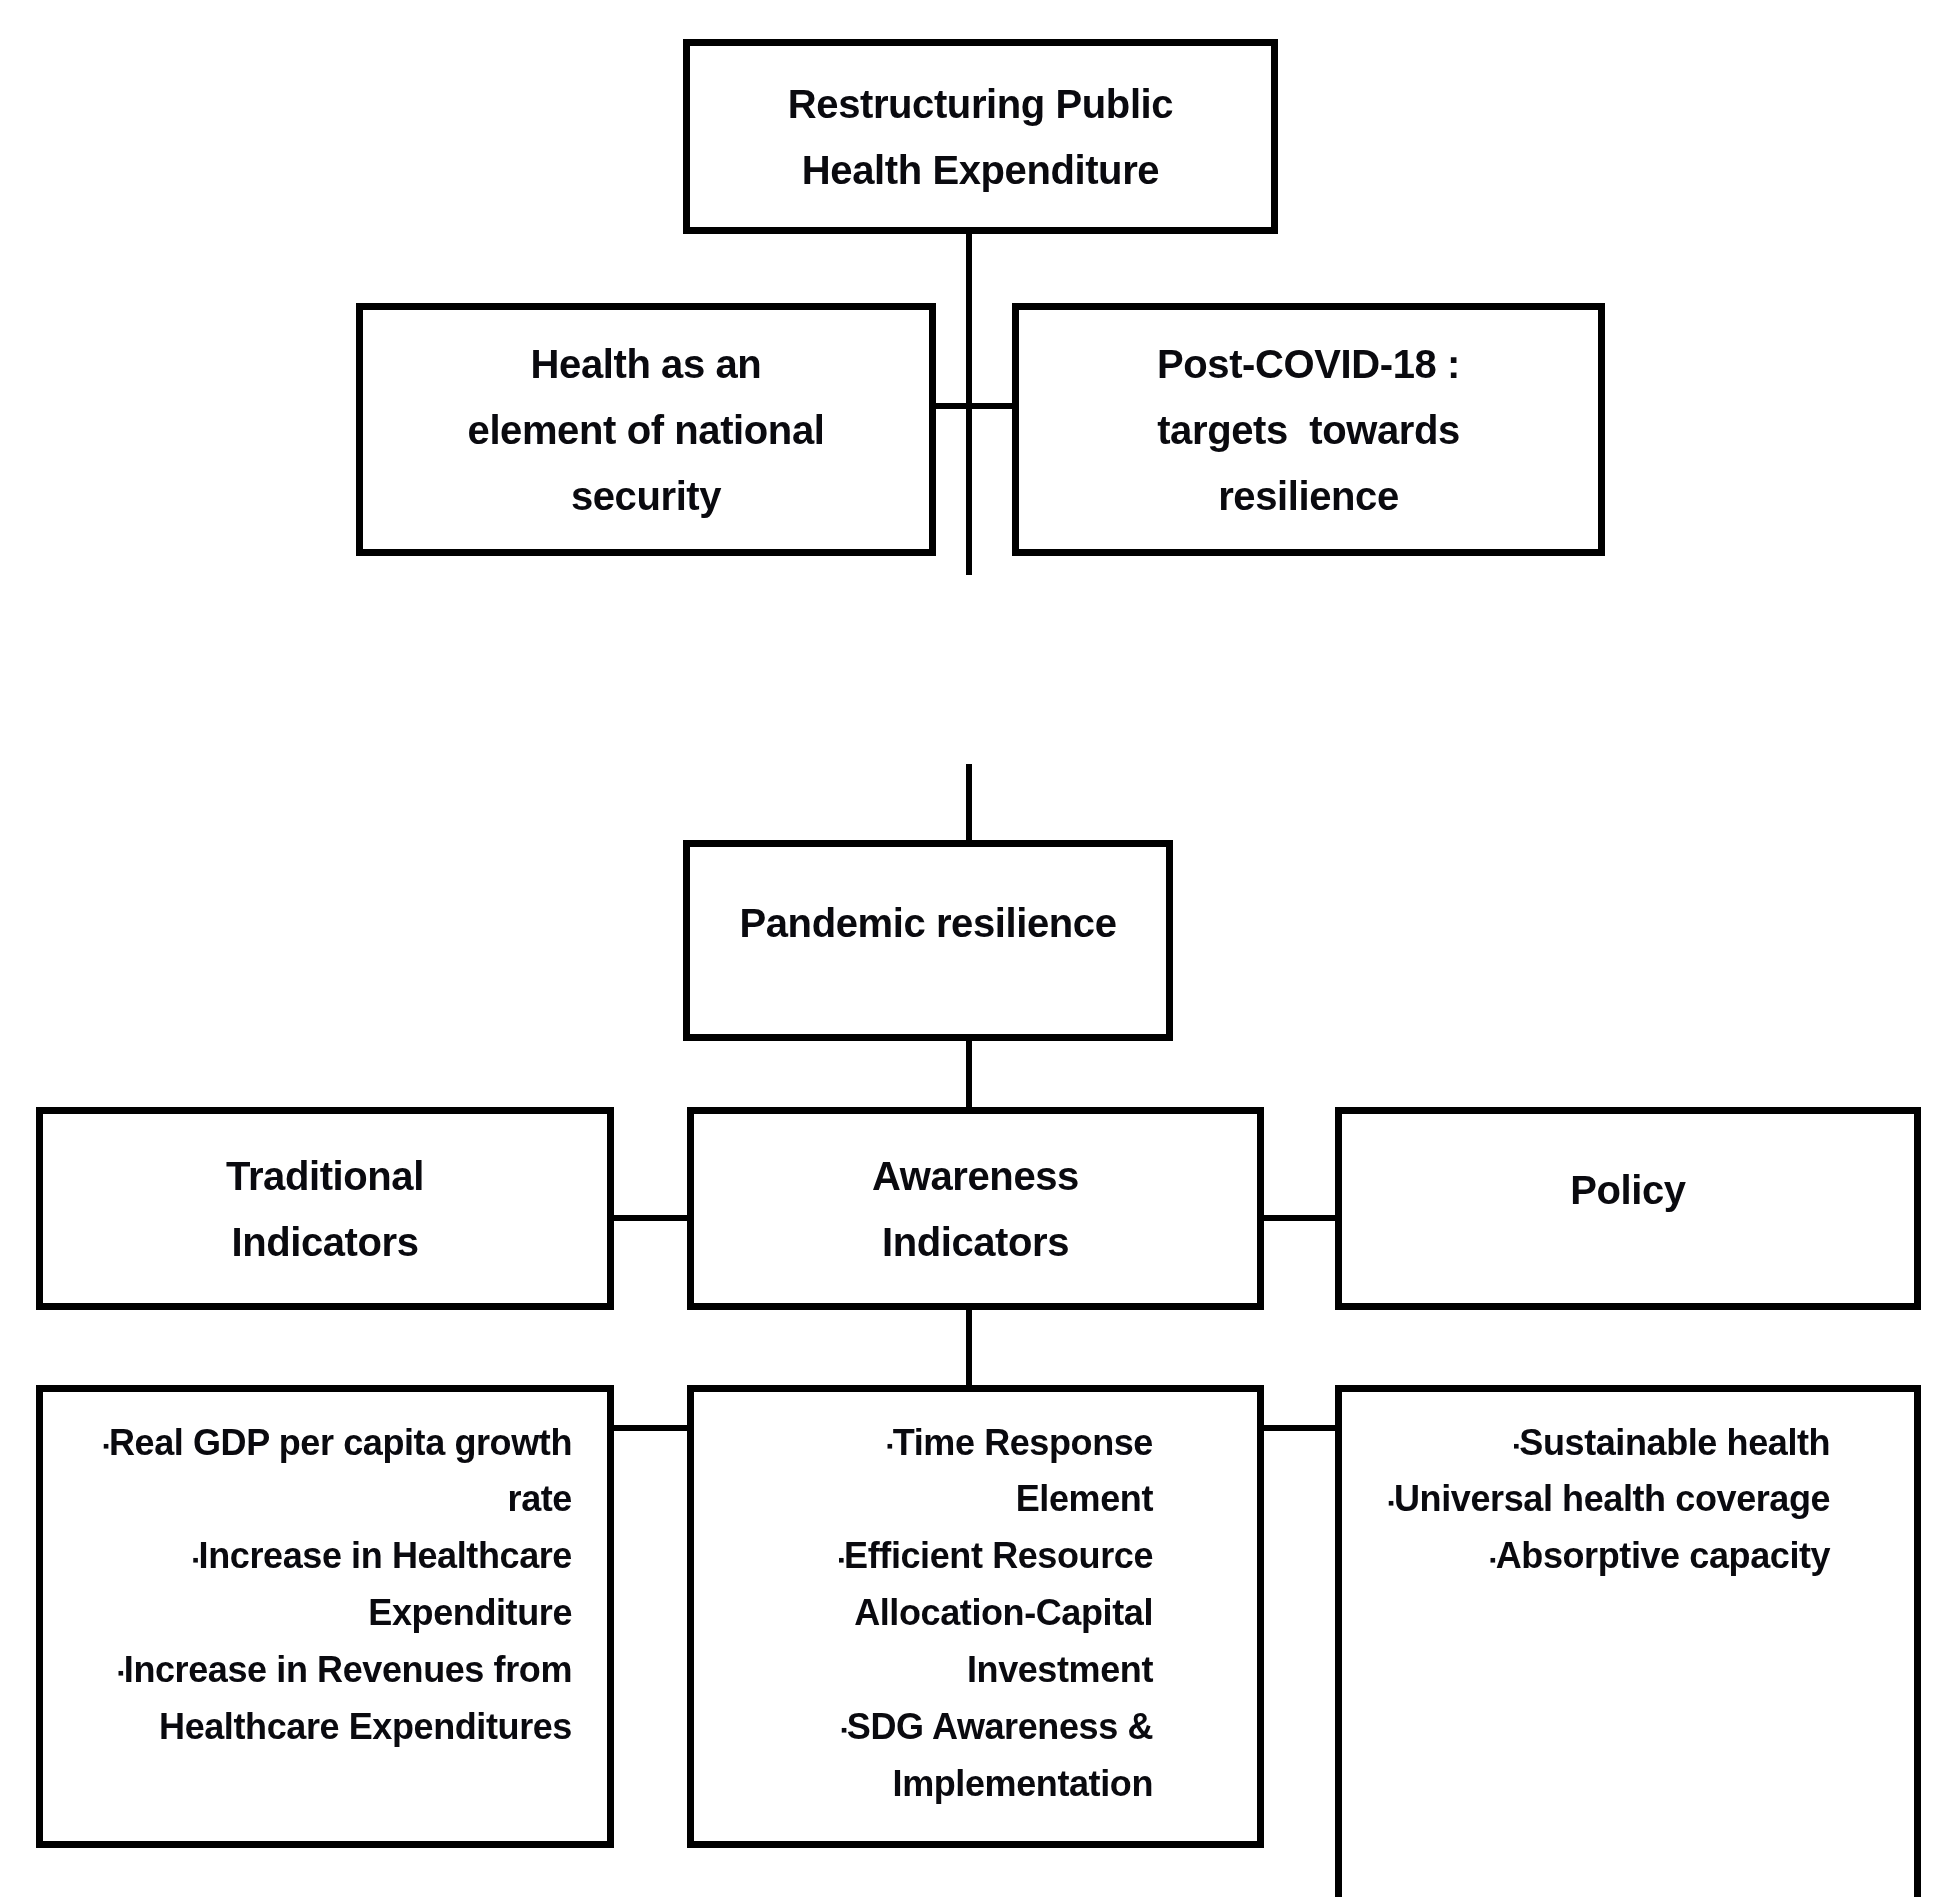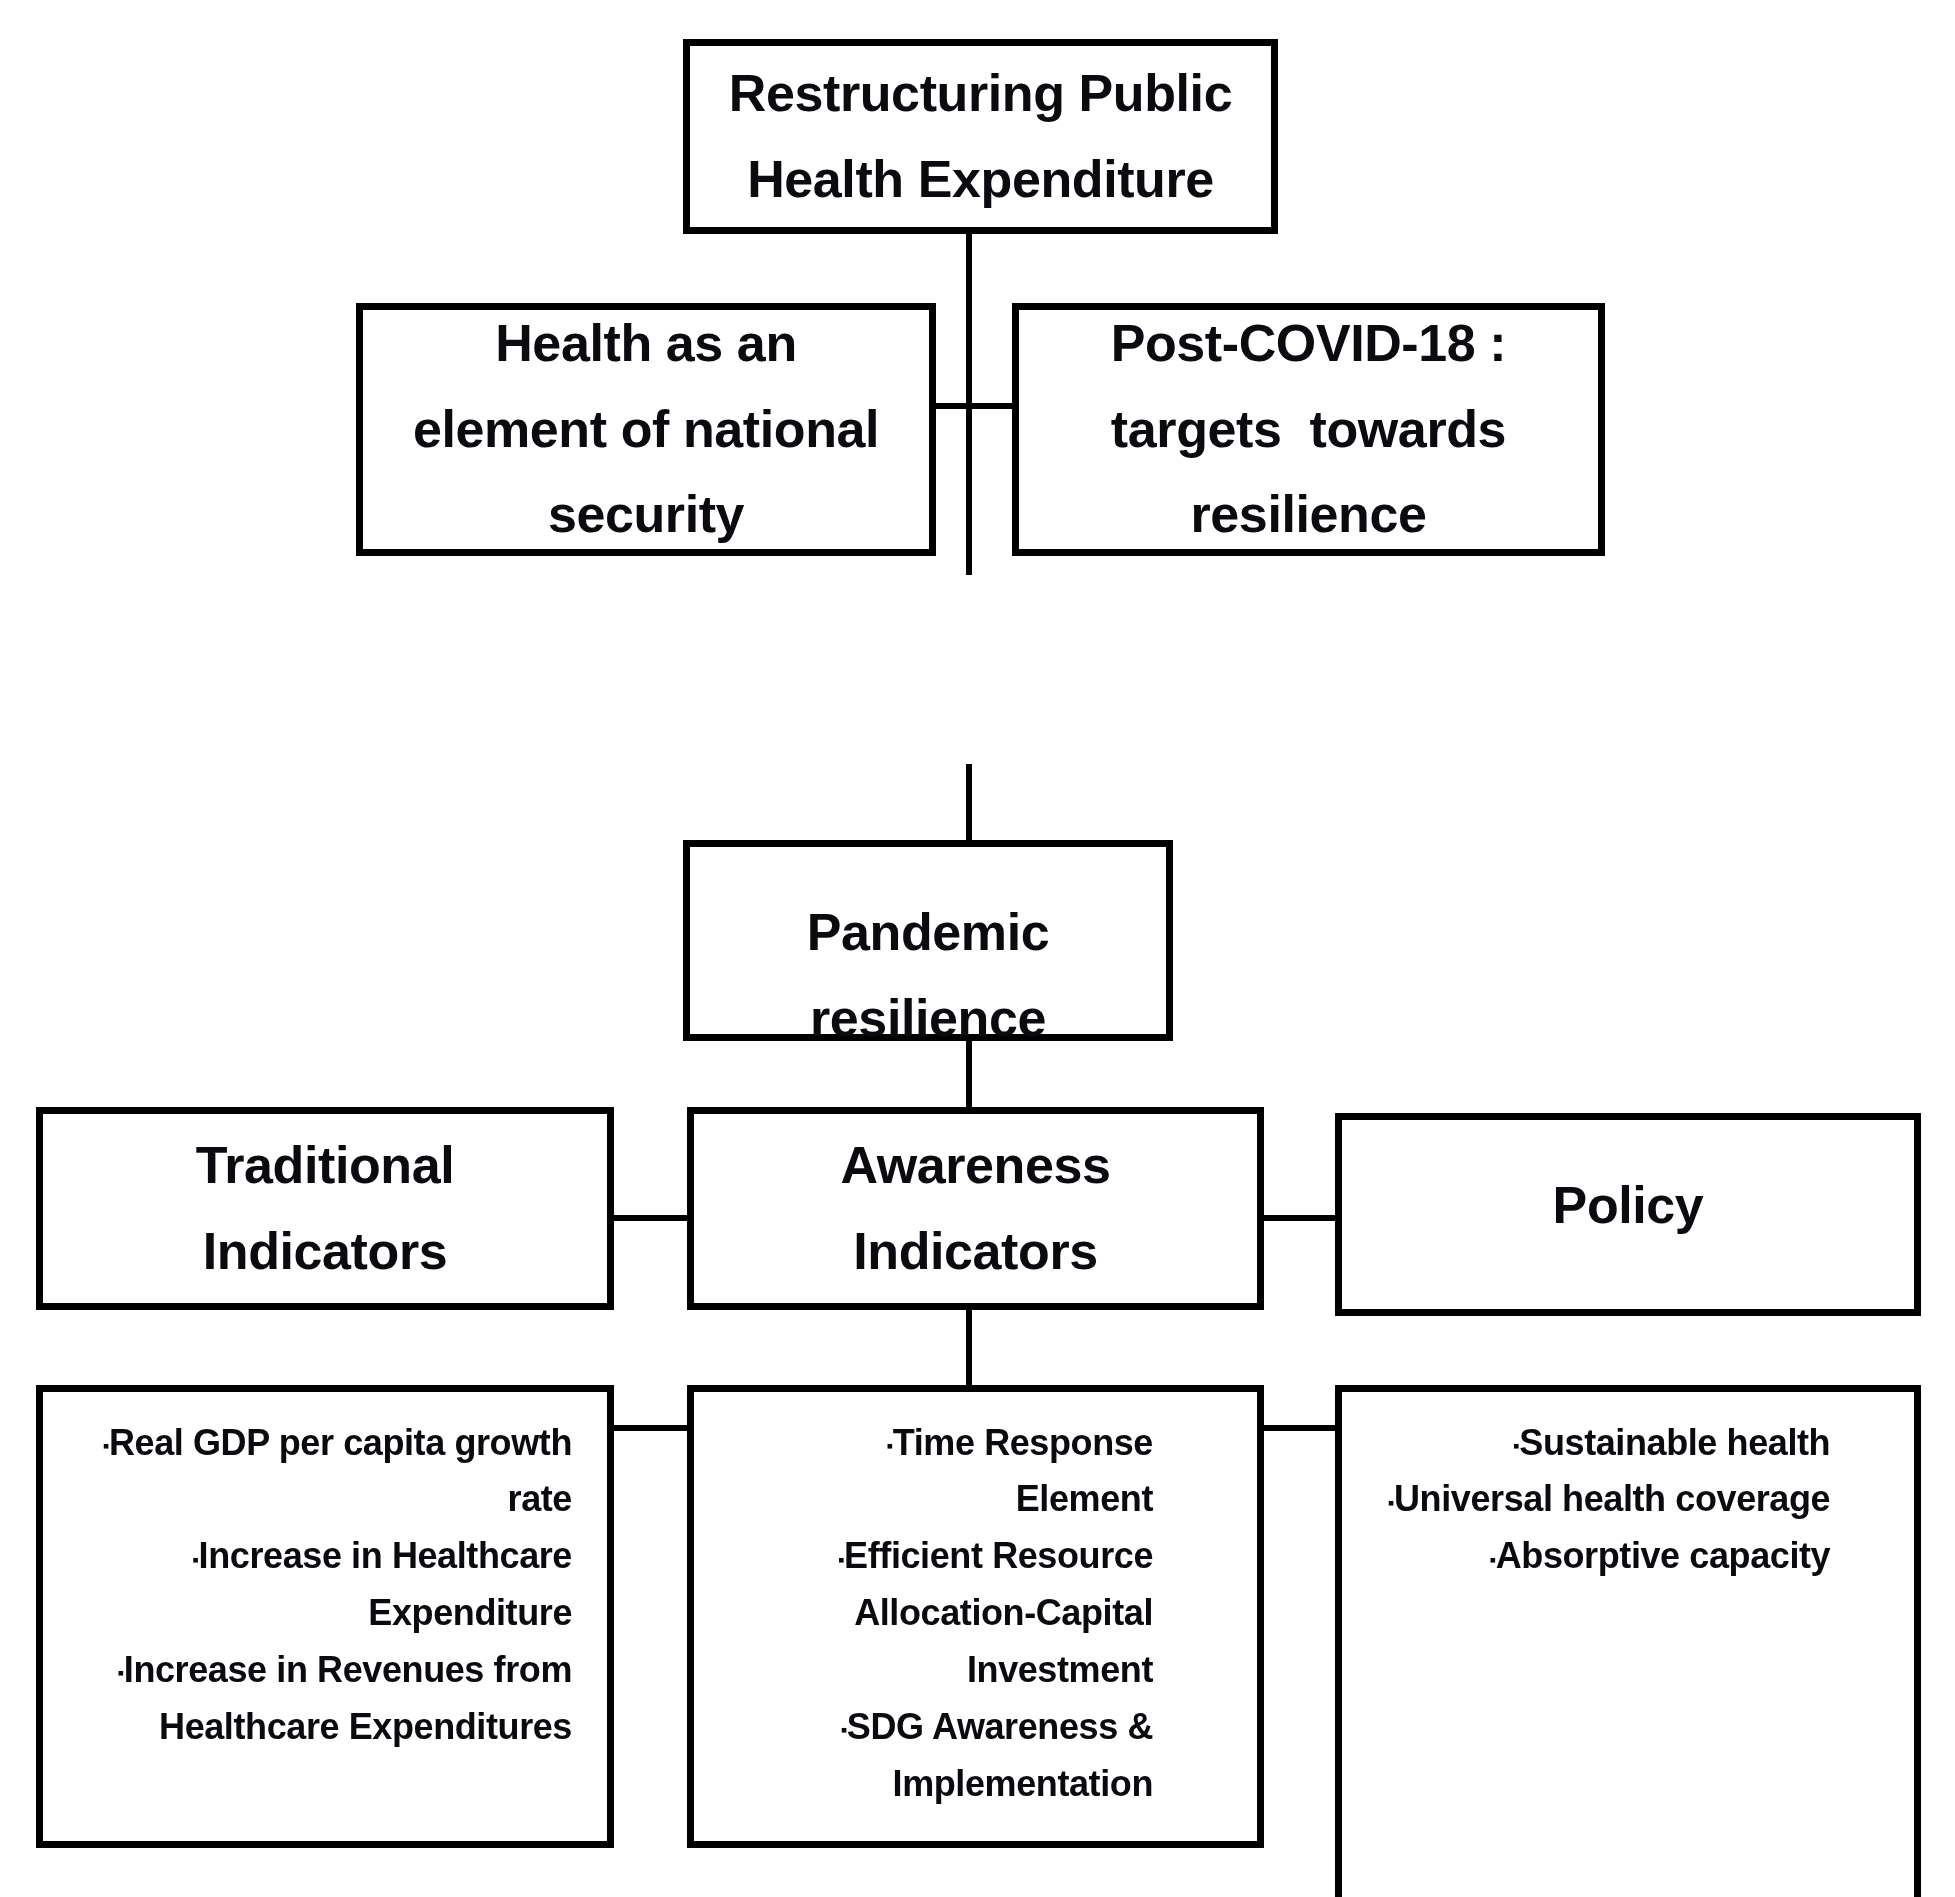--- a/index.html
+++ b/index.html
@@ -17,21 +17,21 @@
     border:7px solid #000000;
     background:#ffffff;
     display:flex;
     flex-direction:column;
     align-items:center;
     justify-content:center;
     text-align:center;
     font-weight:700;
     letter-spacing:-0.4px;
   }
-  .title{font-size:52px;line-height:1.65;}
+  .title{font-size:40px;line-height:1.65;}
   .bline{display:block;white-space:pre-wrap;}
   .topalign{justify-content:flex-start;padding-top:43px;}
   .detail{
     align-items:flex-start;
     justify-content:flex-start;
     text-align:right;
     font-size:36px;
     line-height:1.58;
     padding:22.5px 35px 8.6px 26px;
   }
@@ -40,21 +40,21 @@
   .blt{display:inline-block;width:26px;text-indent:0;font-size:0.52em;vertical-align:0.14em;}
   .conn{position:absolute;background:#000000;}
   
   #box-root{left:683px;top:39px;width:595px;height:195px;}
   #box-health-security{left:356px;top:303px;width:580px;height:253px;}
   #box-post-covid{left:1012px;top:303px;width:593px;height:253px;}
   #box-preparedness{left:683px;top:573px;width:592px;height:195px;}
   #box-resilience{left:683px;top:840px;width:490px;height:201px;}
   #box-traditional{left:36px;top:1107px;width:578px;height:203px;}
   #box-awareness{left:687px;top:1107px;width:577px;height:203px;}
-  #box-policy{left:1335px;top:1107px;width:586px;height:203px;margin-top:6px;}
+  #box-policy{left:1335px;top:1107px;width:586px;height:203px;}
   #box-traditional-detail{left:36px;top:1385px;width:578px;height:463px;}
   #box-awareness-detail{left:687px;top:1385px;width:577px;height:463px;padding-right:104px;}
   #box-policy-detail{left:1335px;top:1385px;width:586px;height:533px;padding-right:52px;}
   
   #conn-spine-1{left:966px;top:232px;width:6px;height:343px;}
   #conn-row2{left:925px;top:403px;width:93px;height:6px;}
   #conn-spine-2{left:966px;top:764px;width:6px;height:80px;}
   #conn-spine-3{left:966px;top:1039px;width:6px;height:72px;}
   #conn-tier3-left{left:608px;top:1215px;width:86px;height:6px;}
   #conn-tier3-right{left:1256px;top:1215px;width:86px;height:6px;}

